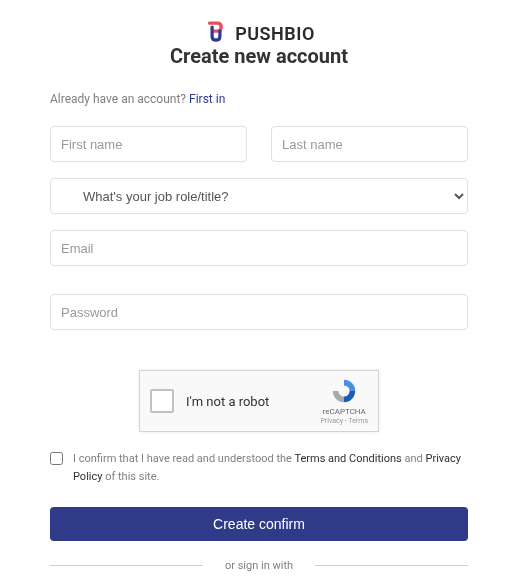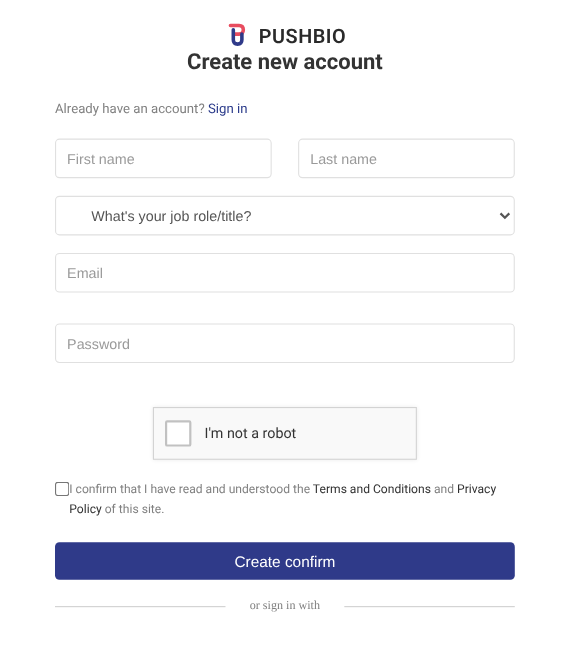--- a/index.html
+++ b/index.html
@@ -80,21 +80,21 @@
     .full-width-input {
       margin-bottom: 28px;
     }
     .recaptcha-container {
       display: flex;
       justify-content: center;
       margin: 12px 0 18px 0;
     }
     .recaptcha-box {
       width: 240px;
-      height: 48px;
+      height: 62px;
       border: 1px solid #d3d3d3;
       background: #f9f9f9;
       display: flex;
       align-items: center;
       padding: 0 10px;
       box-shadow: 0 0 4px rgba(0,0,0,0.08);
     }
     .recaptcha-checkbox {
       width: 24px;
       height: 24px;
@@ -122,20 +122,21 @@
       margin-left: auto;
       margin-right: auto;
     }
     .recaptcha-terms {
       font-size: 7px;
       color: #999;
     }
     .consent-row {
       display: flex;
       align-items: flex-start;
+      gap: 10px;
       margin-bottom: 22px;
     }
     .consent-checkbox {
       width: 13px;
       height: 13px;
       margin-top: 2px;
       flex-shrink: 0;
     }
     .consent-text {
       font-size: 11px;
@@ -155,21 +156,20 @@
       border-radius: 4px;
       font-size: 14px;
       font-weight: 400;
       cursor: pointer;
       margin-bottom: 18px;
     }
     .divider-row {
       display: flex;
       align-items: center;
       gap: 22px;
-      font-family: Liberation Serif, serif;
     }
     .divider-line {
       flex: 1;
       height: 1px;
       background: #d0d0d0;
     }
     .divider-text {
       font-size: 11px;
       color: #808080;
     }
@@ -183,40 +183,49 @@
   <svg class="logo-mark" viewBox="0 0 40 40">
     <path d="M 10 8 L 22 8 Q 28 8 28 14 L 28 14 Q 28 20 22 20 L 16 20" stroke="#e84c5f" stroke-width="5" fill="none" stroke-linecap="round"></path>
     <path d="M 14 14 L 14 28 Q 14 34 20 34 L 20 34 Q 26 34 26 28 L 26 20" stroke="#2f3a89" stroke-width="5" fill="none" stroke-linecap="round"></path>
   </svg>
   <span class="brand-text">PUSHBIO</span>
 </div>
 
 <h1 class="page-title">Create new account</h1>
 
 <div class="signin-prompt">
-  <span>Already have an account? </span><a href="#" class="signin-link">Sign in</a>
+  <span>Already have an account? </span><a href="#" class="signin-link">First in</a>
 </div>
 
 <div class="name-row">
   <input type="text" class="input-field" placeholder="First name" style="">
   <input type="text" class="input-field" placeholder="Last name" style="">
 </div>
 
 <select class="select-field">
   <option>What's your job role/title?</option>
 </select>
 
 <input type="email" class="input-field full-width-input" placeholder="Email" style="">
 
 <input type="password" class="input-field full-width-input" placeholder="Password" style="">
 
 <div class="recaptcha-container">
   <div class="recaptcha-box">
     <div class="recaptcha-checkbox"></div>
     <span class="recaptcha-label">I'm not a robot</span>
+    <div class="recaptcha-right">
+      <svg class="recaptcha-logo-svg" viewBox="0 0 40 40">
+        <path d="M 20 4 A 16 16 0 0 1 36 20 L 28 20 A 8 8 0 0 0 20 12 Z" fill="#4a90e2"></path>
+        <path d="M 36 20 A 16 16 0 0 1 20 36 L 20 28 A 8 8 0 0 0 28 20 Z" fill="#1a5fb4"></path>
+        <path d="M 20 36 A 16 16 0 0 1 4 20 L 12 20 A 8 8 0 0 0 20 28 Z" fill="#aaaaaa"></path>
+      </svg>
+      <div>reCAPTCHA</div>
+      <div class="recaptcha-terms">Privacy - Terms</div>
+    </div>
   </div>
 </div>
 
 <div class="consent-row">
   <input type="checkbox" class="consent-checkbox" style="">
   <div class="consent-text">
     <span>I confirm that I have read and understood the </span><a href="#" class="consent-link">Terms and Conditions</a><span> and </span><a href="#" class="consent-link">Privacy Policy</a><span> of this site.</span>
   </div>
 </div>
 

